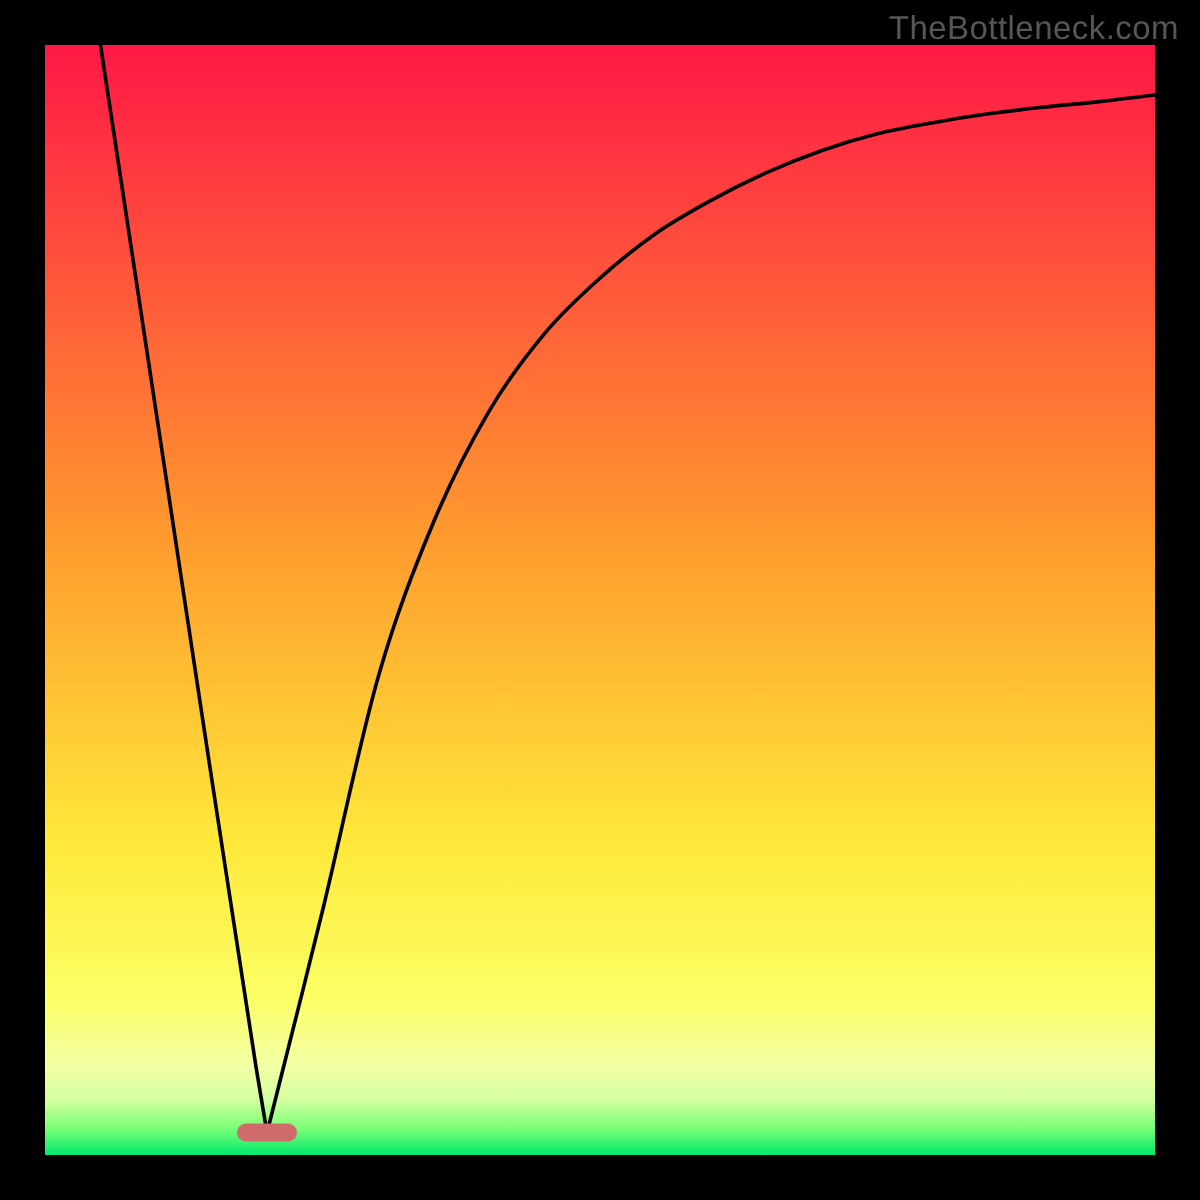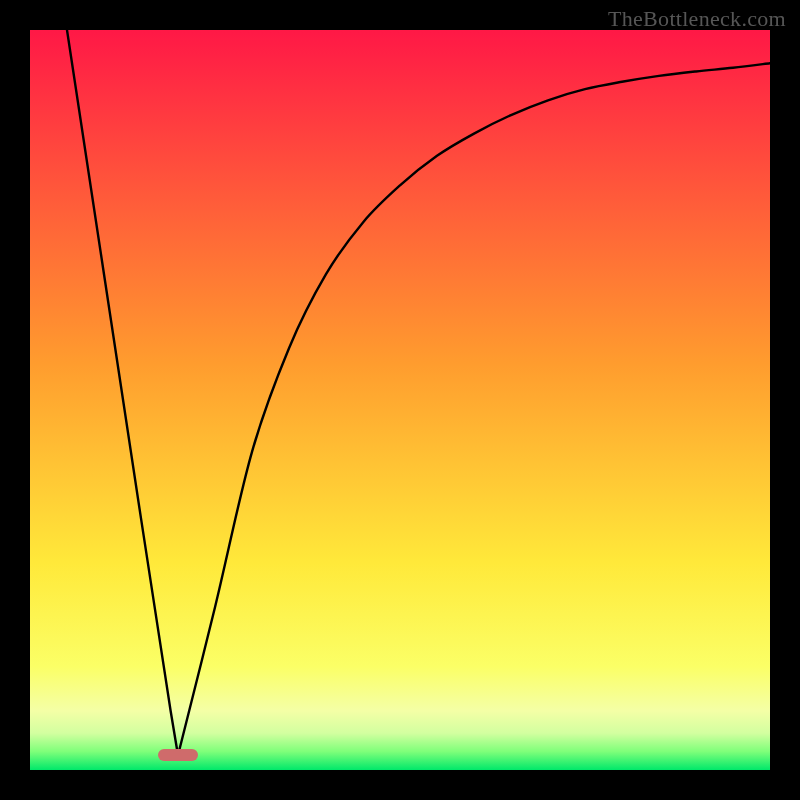--- a/index.html
+++ b/index.html
@@ -2,21 +2,21 @@
 <html><head>
 <meta charset="utf-8">
 <style>
   * { margin: 0; padding: 0; box-sizing: border-box; }
   html, body { width: 800px; height: 800px; overflow: hidden; background: #000; }
   .chart-wrap { position: relative; width: 800px; height: 800px; background: #000; }
   .watermark {
     position: absolute;
     top: 6px;
     right: 14px;
-    font-family: Liberation Serif, serif;
+    font-family: Liberation Sans, sans-serif;
     font-size: 22px;
     color: #565656;
     letter-spacing: 0.3px;
     font-weight: 500;
   }
   .plot-area {
     position: absolute;
     left: 30px;
     top: 30px;
     width: 740px;

